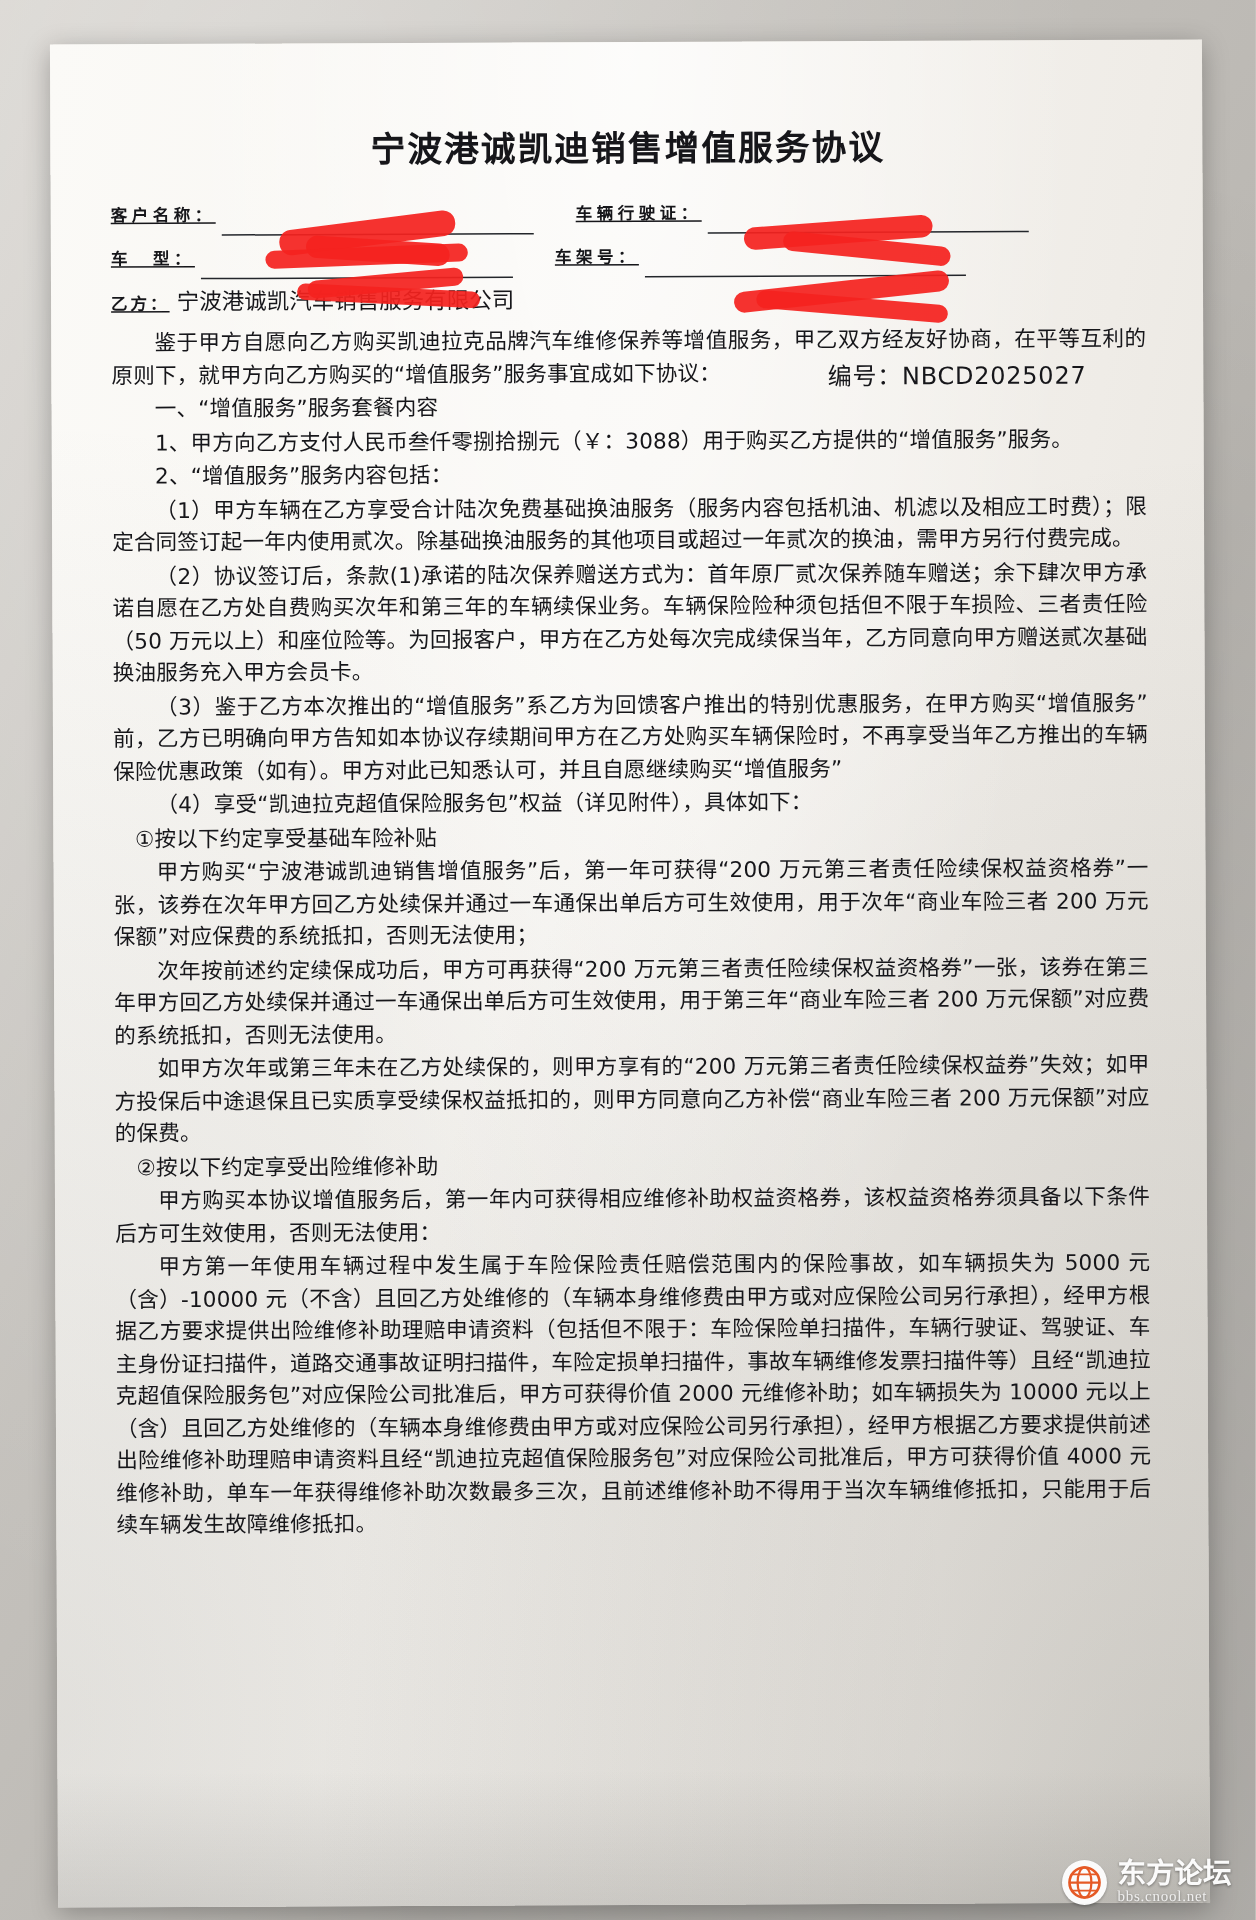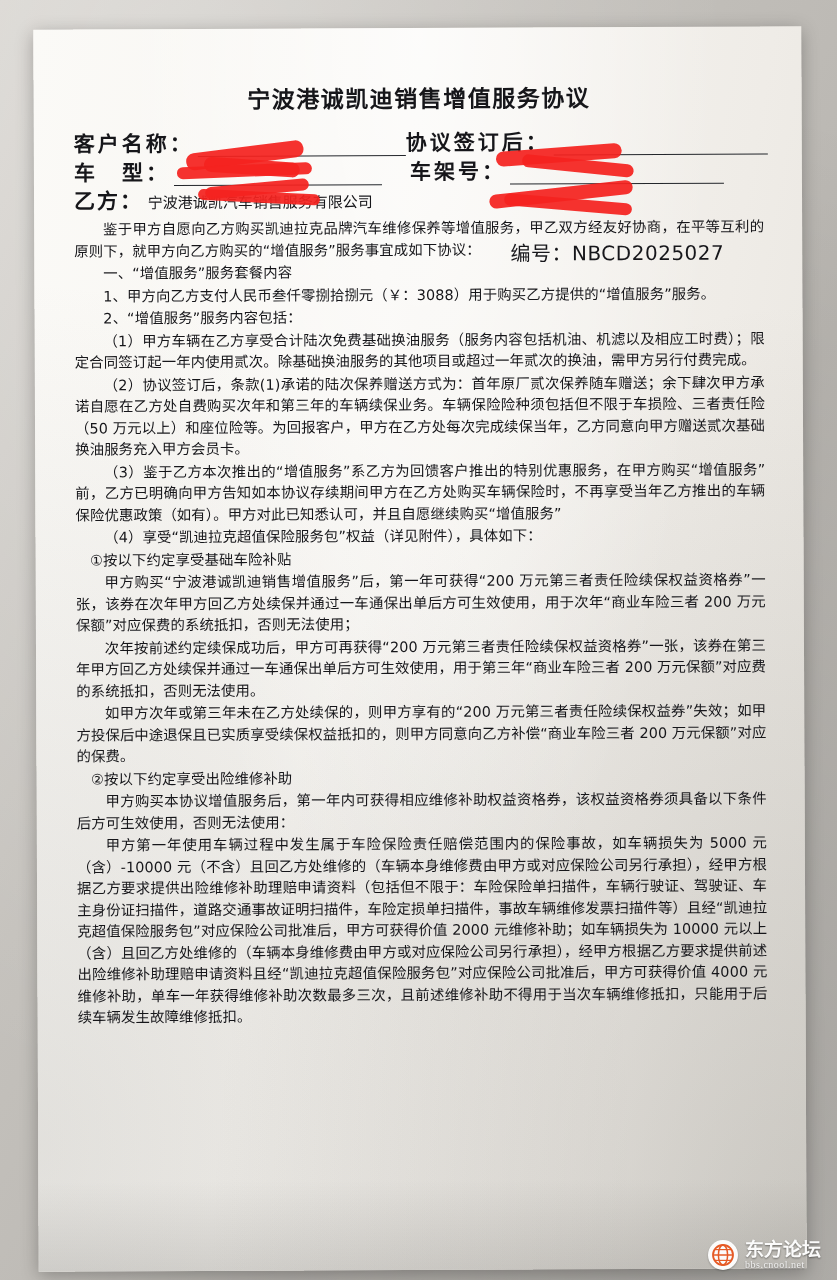--- a/index.html
+++ b/index.html
@@ -77,21 +77,22 @@
     align-items: flex-end;
     font-size: 15px;
     line-height: 26px;
     margin-bottom: 3px;
   }
   .flabel {
     font-weight: bold;
     letter-spacing: 3px;
     white-space: nowrap;
     font-family: "DejaVu Sans", sans-serif;
-    font-size: 21px;
+    font-size: 11px;
+    text-decoration: underline;
   }
   .fvalue {
     flex: 0 0 auto;
     border-bottom: 1px solid #23262b;
     height: 20px;
     position: relative;
   }
   .fvalue.w-left { width: 208px; margin-left: 4px; }
   .fvalue.w-right { width: 214px; margin-left: 4px; }
   .spacer-mid { width: 28px; }
@@ -109,21 +110,21 @@
   .s4 { left: 462px; top: 120px;  width: 126px; height: 15px; transform: rotate(-4deg); }
   .s5 { left: 488px; top: 132px;  width: 112px; height: 13px; transform: rotate(6deg); }
   .s6 { left: 171px; top: 154px;  width: 104px; height: 12px; transform: rotate(-5deg); }
   .s7 { left: 164px; top: 163px;  width: 122px; height: 11px; transform: rotate(3deg); }
   .s8 { left: 455px; top: 160px;  width: 144px; height: 14px; transform: rotate(-6deg); }
   .s9 { left: 470px; top: 171px;  width: 128px; height: 12px; transform: rotate(5deg); }
   .contract-no {
     position: absolute;
     right: 40px;
     top: 108px;
-    font-size: 20px;
+    font-size: 16px;
     letter-spacing: 0.5px;
     font-family: "DejaVu Sans", sans-serif;
   }
   .party-b {
     font-size: 15px;
     line-height: 24px;
     margin: 1px 0 4px 0;
     font-family: "DejaVu Sans", sans-serif;
   }
   .party-b .flabel { letter-spacing: 2px; }
@@ -200,21 +201,21 @@
     <div class="field-grid">
 
       <div class="contract-no">
         <span>编号：</span><span>NBCD2025027</span>
       </div>
 
       <div class="field-row">
         <span class="flabel">客户名称：</span>
         <span class="fvalue w-left"></span>
         <span class="spacer-mid"></span>
-        <span class="flabel">协议签订后：</span>
+        <span class="flabel">车辆行驶证：</span>
         <span class="fvalue w-right"></span>
       </div>
 
       <div class="field-row">
         <span class="flabel">车　型：</span>
         <span class="fvalue w-left"></span>
         <span class="spacer-mid"></span>
         <span class="flabel">车架号：</span>
         <span class="fvalue w-right"></span>
       </div>

